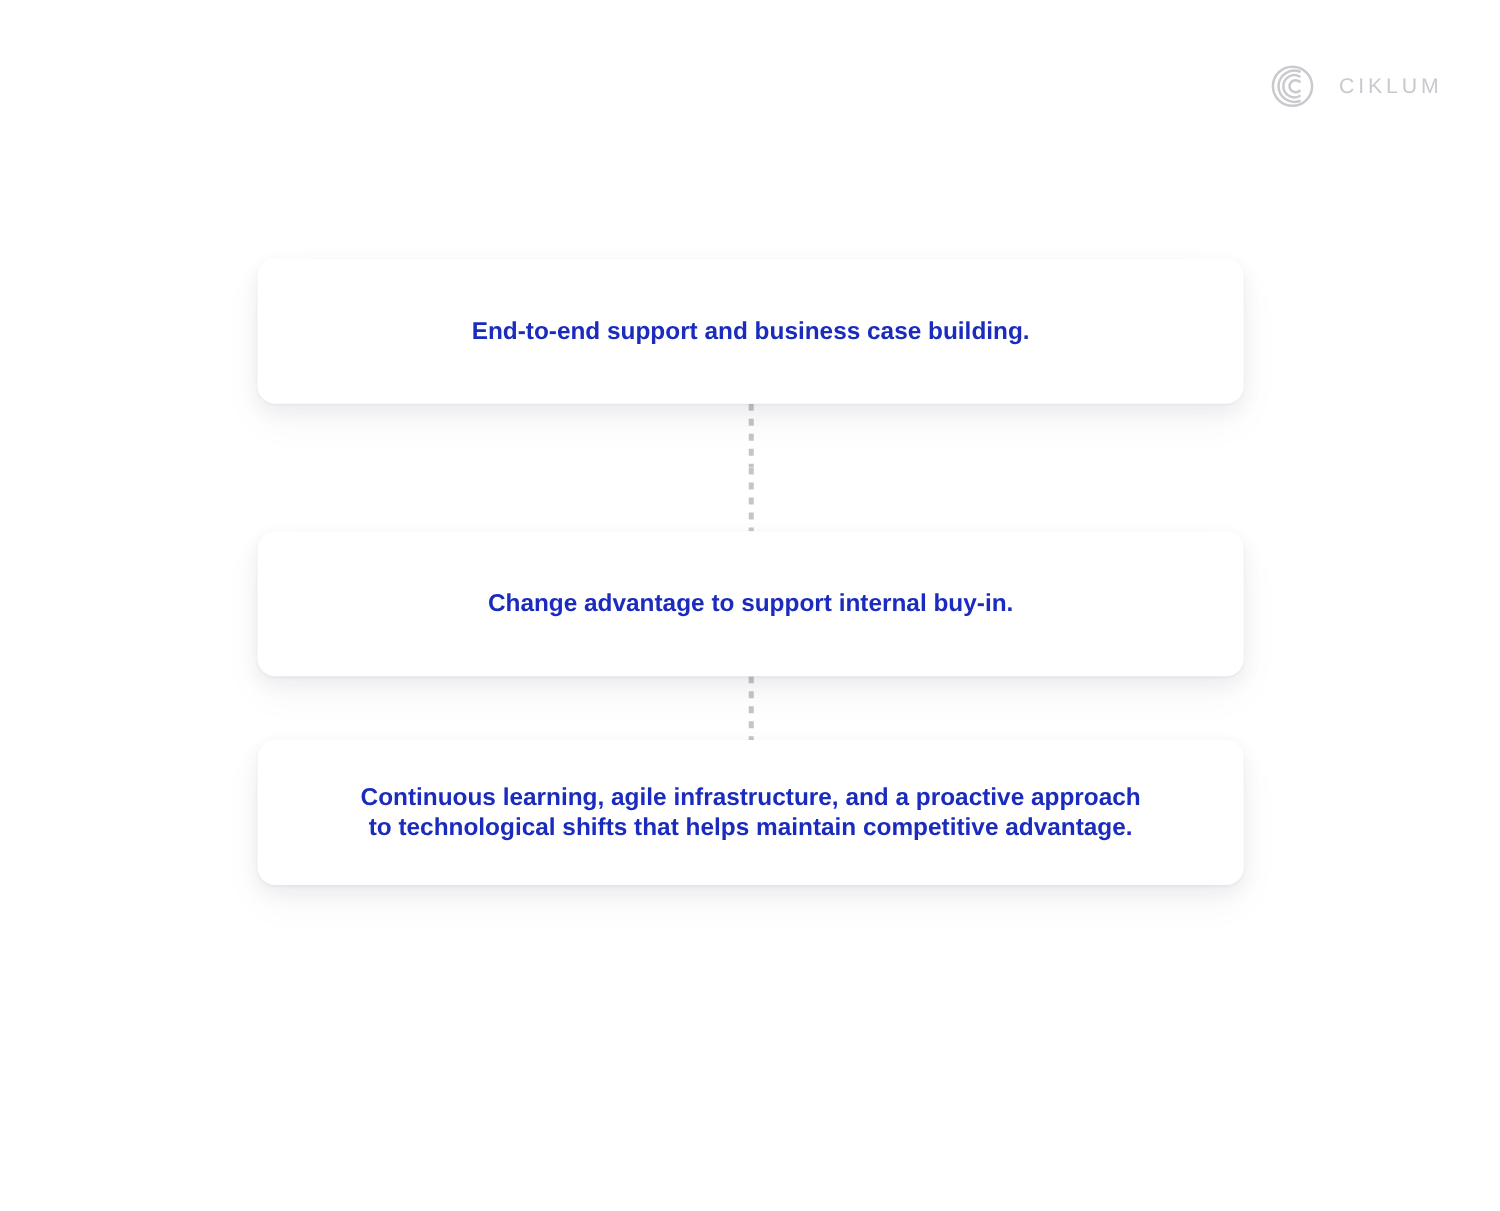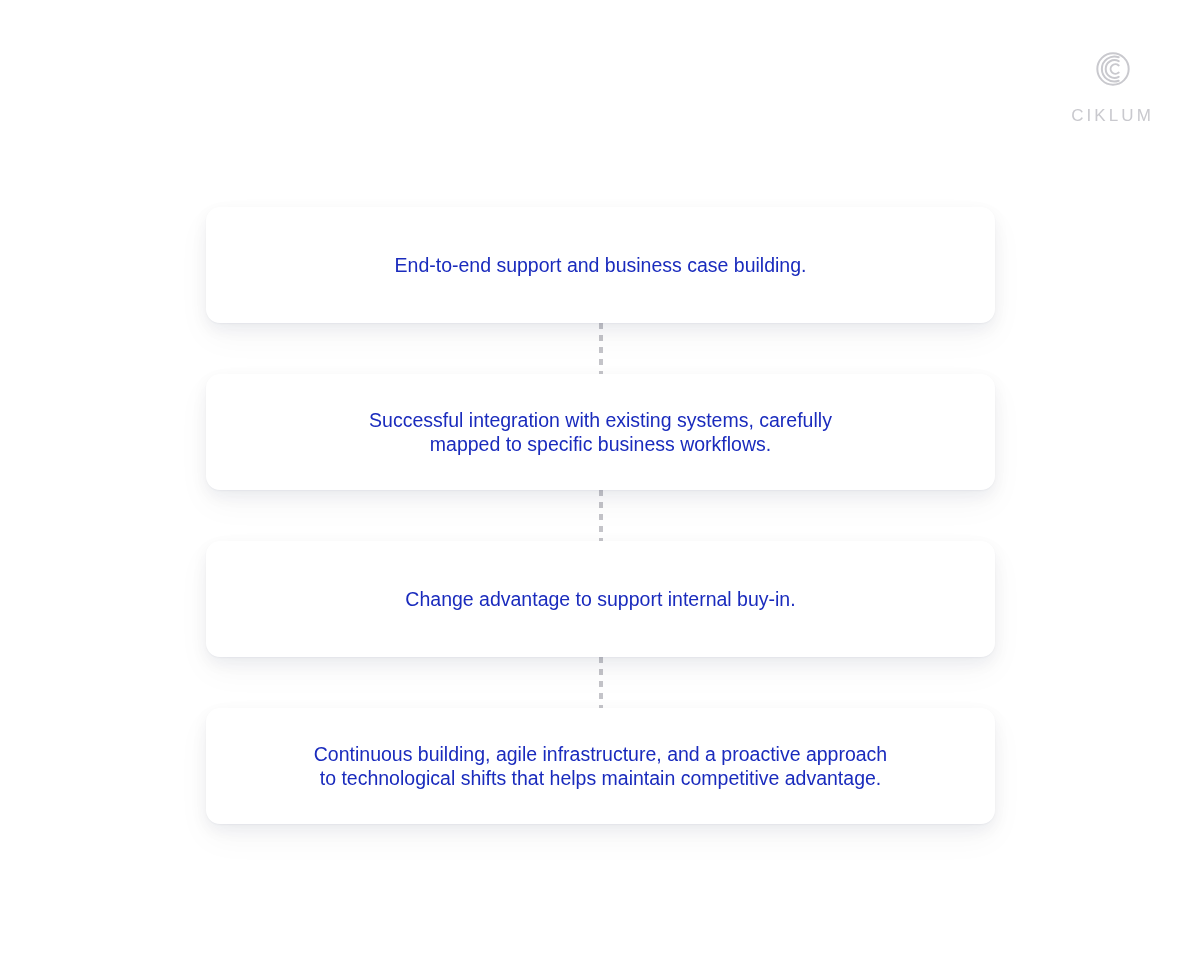--- a/index.html
+++ b/index.html
@@ -16,21 +16,20 @@
   }
 
   
   .brand {
     position: absolute;
     top: 50px;
     right: 46px;
     display: flex;
     align-items: center;
     gap: 18px;
-    flex-direction: column;
   }
   .brand-mark {
     width: 38px;
     height: 38px;
     display: block;
     flex: 0 0 auto;
   }
   .brand-name {
     font-size: 17px;
     letter-spacing: 3.1px;
@@ -61,21 +60,21 @@
     justify-content: center;
     padding: 14px 38px;
     box-sizing: border-box;
   }
 
   .card-text {
     color: #1a2bbd;
     font-size: 19.5px;
     line-height: 24.5px;
     text-align: center;
-    font-weight: 400;
+    font-weight: 700;
     max-width: 680px;
     white-space: pre-line;
   }
 
   
   .connector {
     height: 51px;
     display: flex;
     justify-content: center;
     align-items: center;
@@ -110,35 +109,31 @@
 <div class="flow">
 
   <div class="card">
     <div class="card-text">End-to-end support and business case building.</div>
   </div>
 
   <div class="connector">
     <div class="connector-line"></div>
   </div>
 
-  <div class="card">
-    <div class="card-text">Successful integration with existing systems, carefully
-mapped to specific business workflows.</div>
-  </div>
 
   <div class="connector">
     <div class="connector-line"></div>
   </div>
 
   <div class="card">
     <div class="card-text">Change advantage to support internal buy-in.</div>
   </div>
 
   <div class="connector">
     <div class="connector-line"></div>
   </div>
 
   <div class="card">
-    <div class="card-text">Continuous building, agile infrastructure, and a proactive approach
+    <div class="card-text">Continuous learning, agile infrastructure, and a proactive approach
 to technological shifts that helps maintain competitive advantage.</div>
   </div>
 
 </div>
 
 </body></html>

